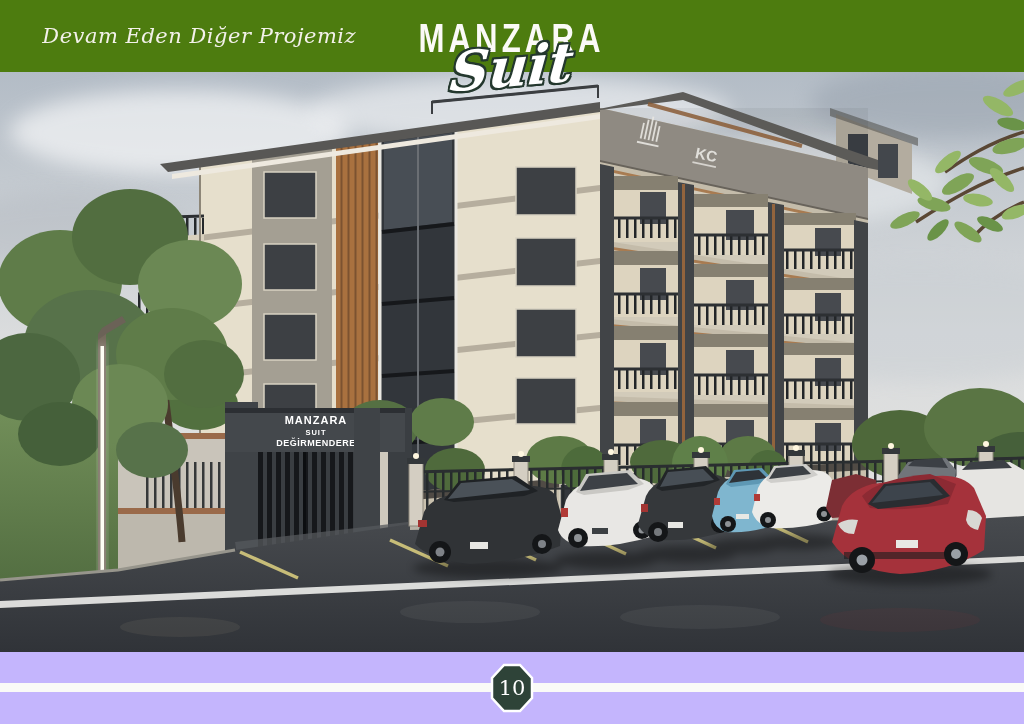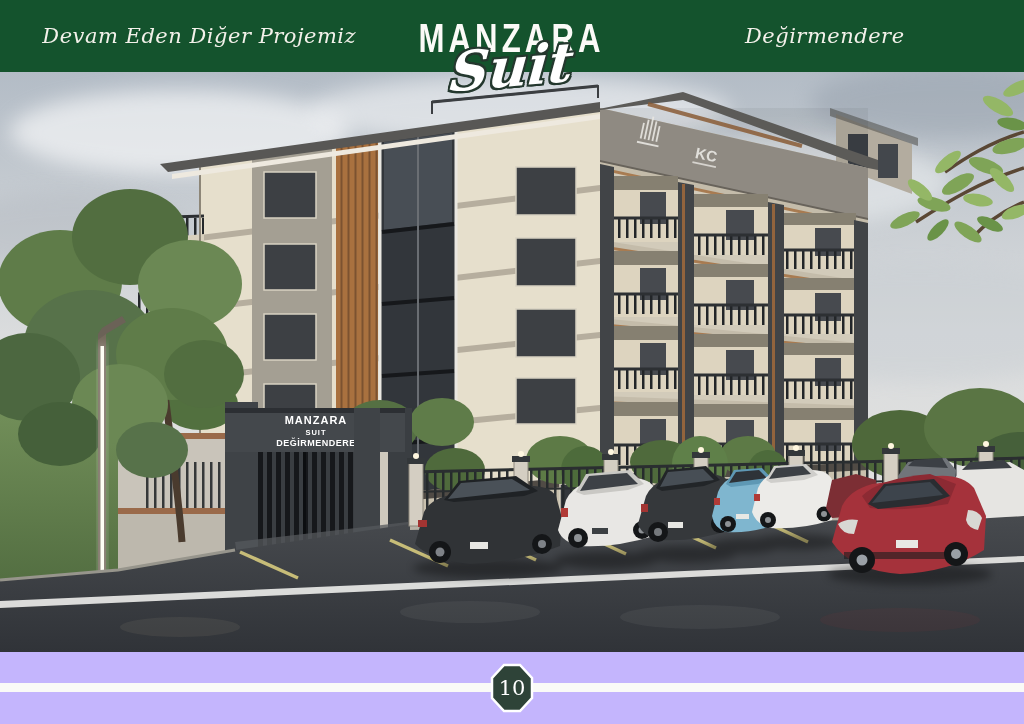--- a/index.html
+++ b/index.html
@@ -4,21 +4,21 @@
 <style>
   * { margin:0; padding:0; box-sizing:border-box; }
   html,body { width:1024px; height:724px; background:#222; }
   .page {
     width:1024px; height:724px; overflow:hidden; position:relative;
     background:#2e4338; font-family:"Liberation Sans", sans-serif;
     display:flex; flex-direction:column;
   }
   
   .header {
-    height:72px; background:#14532d; position:relative; z-index:4;
+    height:72px; background:#4d7c0f; position:relative; z-index:4;
     display:grid; grid-template-columns:1fr auto 1fr; align-items:center;
   }
   .header .side-text {
     font-family:"DejaVu Serif", serif; font-style:italic;
     color:#f3f1ea; font-size:21px; text-align:center; letter-spacing:.5px;
   }
   .project-name {
     color:#fbfaf7; font-size:38px; font-weight:700; letter-spacing:5px;
     transform:scaleX(.82) scaleY(1.05); line-height:1;
     font-family:"Liberation Sans", sans-serif; padding-top:4px;
@@ -43,21 +43,20 @@
   }
 </style>
 </head>
 <body>
 
 <div class="page">
 
   <div class="header">
     <div class="side-text">Devam Eden Diğer Projemiz</div>
     <div class="project-name">MANZARA</div>
-    <div class="side-text">Değirmendere</div>
     <div class="project-script">Suit</div>
   </div>
 
   <div class="main">
   <svg viewBox="0 0 1024 580">
     <defs>
       <linearGradient id="sky" x1="0" y1="0" x2="0" y2="1">
         <stop offset="0" stop-color="#b3bcc6"></stop>
         <stop offset="0.45" stop-color="#dadcdd"></stop>
         <stop offset="1" stop-color="#e6e5e2"></stop>

